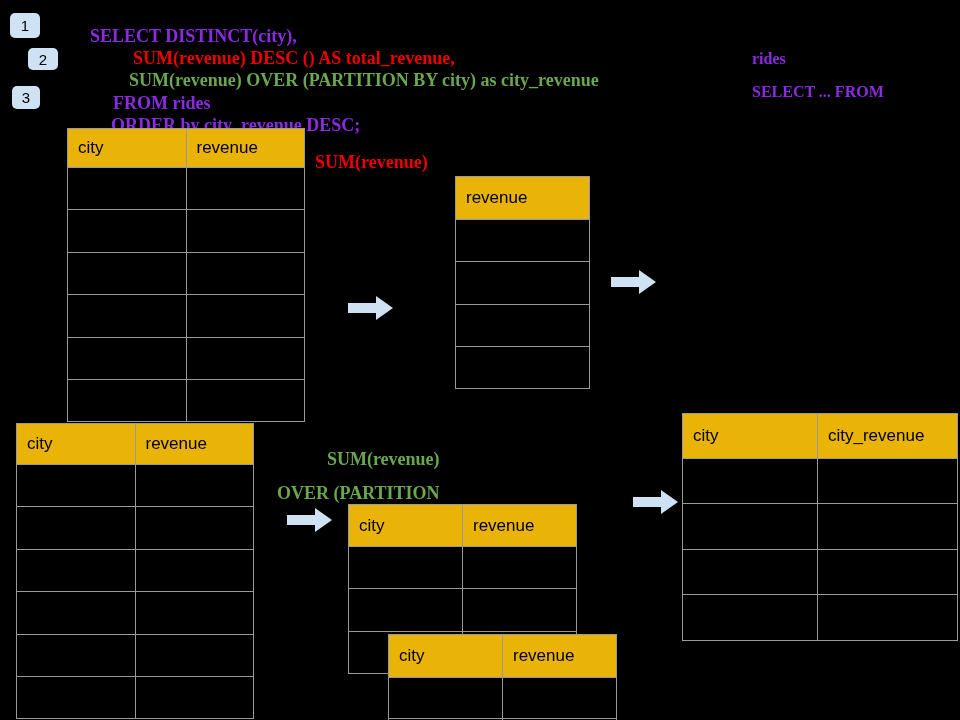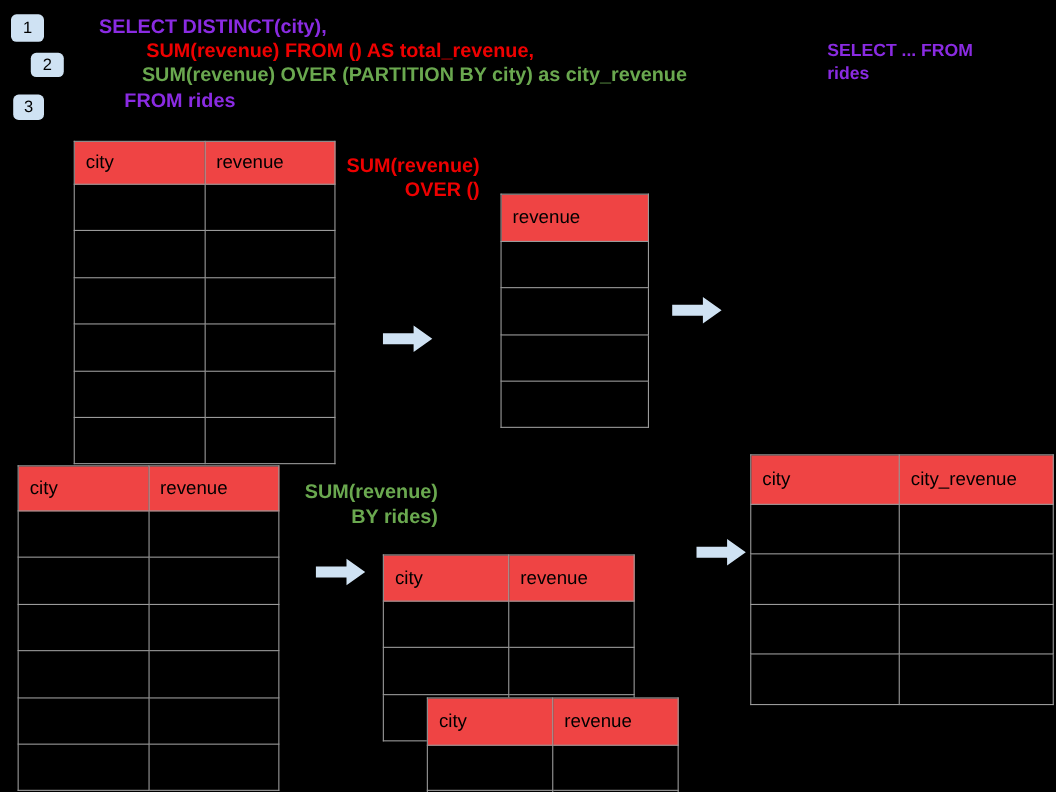--- a/index.html
+++ b/index.html
@@ -17,41 +17,42 @@
     background: #cfe2f3;
     border-radius: 5px;
     color: #000;
     font: 15px "Liberation Sans", sans-serif;
     display: flex;
     align-items: center;
     justify-content: center;
   }
   
   .code-line, .note-line, .anno-line {
-    font-family: Liberation Sans, sans-serif;
+    font-family: Liberation Serif, serif;
     font-weight: bold;
     white-space: pre;
+    margin-top: 12px;
   }
   .code-line { position: absolute; font-size: 18px; line-height: 22px; }
   .purple { color: #8a2be2; }
   .red    { color: #ee0000; }
   .green  { color: #6aa84f; }
   .side-note { position: absolute; left: 752px; top: 36px; }
   .note-line { font-size: 16px; line-height: 21px; }
   .annotation { position: absolute; }
   .anno-line { font-size: 18px; line-height: 22px; text-align: right; }
   
   table.tbl {
     position: absolute;
     border-collapse: collapse;
     table-layout: fixed;
     background: #000;
   }
   table.tbl th {
-    background: #ef4444;
+    background: #eab308;
     color: #000;
     font-family: "Liberation Sans", sans-serif;
     font-size: 17px;
     font-weight: normal;
     text-align: left;
     padding: 0 0 0 10px;
     height: var(--hh, 40px);
     border: 1px solid #9a9a9a;
     vertical-align: middle;
   }
@@ -69,36 +70,37 @@
 </head>
 <body>
 
 <div class="canvas">
 
   <div class="badge" style="left:10px; top:13px; width:30px; height:25px;">1</div>
   <div class="badge" style="left:28px; top:48px; width:30px; height:22px;">2</div>
   <div class="badge" style="left:12px; top:86px; width:28px; height:23px;">3</div>
 
   <div class="code-line purple" style="left:90px;  top:13px;">SELECT DISTINCT(city),</div>
-  <div class="code-line red" style="left:133px; top:35px;">SUM(revenue) FROM () AS total_revenue,</div>
+  <div class="code-line red" style="left:133px; top:35px;">SUM(revenue) DESC () AS total_revenue,</div>
   <div class="code-line green" style="left:129px; top:57px;">SUM(revenue) OVER (PARTITION BY city) as city_revenue</div>
   <div class="code-line purple" style="left:113px; top:80px;">FROM rides</div>
+  <div class="code-line purple" style="left:111px; top:102px;">ORDER by city_revenue DESC;</div>
 
   <div class="side-note">
+    <div class="note-line purple">rides</div>
     <div class="note-line purple">SELECT ... FROM</div>
-    <div class="note-line purple">rides</div>
   </div>
 
   <div class="annotation" style="left:315px; top:139px;">
     <div class="anno-line red">SUM(revenue)</div>
-    <div class="anno-line red">OVER ()</div>
   </div>
 
   <div class="annotation" style="left:277px; top:436px;">
     <div class="anno-line green">SUM(revenue)</div>
+    <div class="anno-line green">OVER (PARTITION</div>
     <div class="anno-line green">BY rides)</div>
   </div>
 
   <svg class="arrow" style="left:348px; top:295px;" width="46" height="26" viewBox="0 0 46 26">
     <polygon points="0,8 28,8 28,1 45,13 28,25 28,18 0,18" fill="#cfe2f3"></polygon>
   </svg>
   <svg class="arrow" style="left:611px; top:269px;" width="46" height="26" viewBox="0 0 46 26">
     <polygon points="0,8 28,8 28,1 45,13 28,25 28,18 0,18" fill="#cfe2f3"></polygon>
   </svg>
   <svg class="arrow" style="left:287px; top:507px;" width="46" height="26" viewBox="0 0 46 26">

